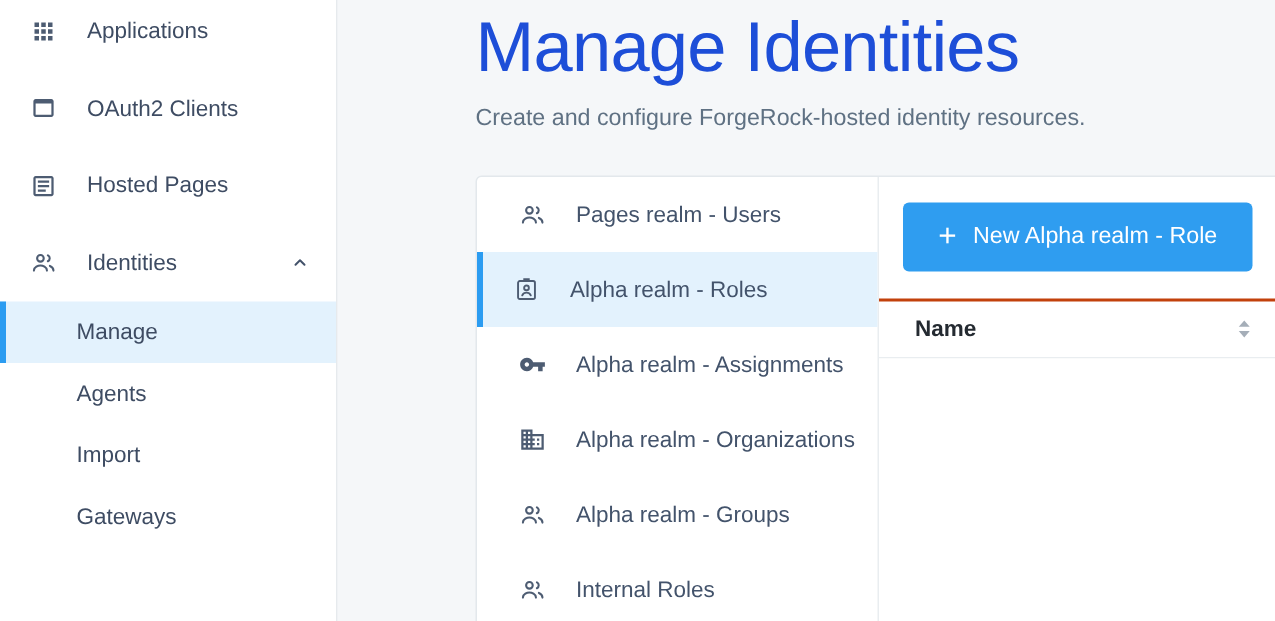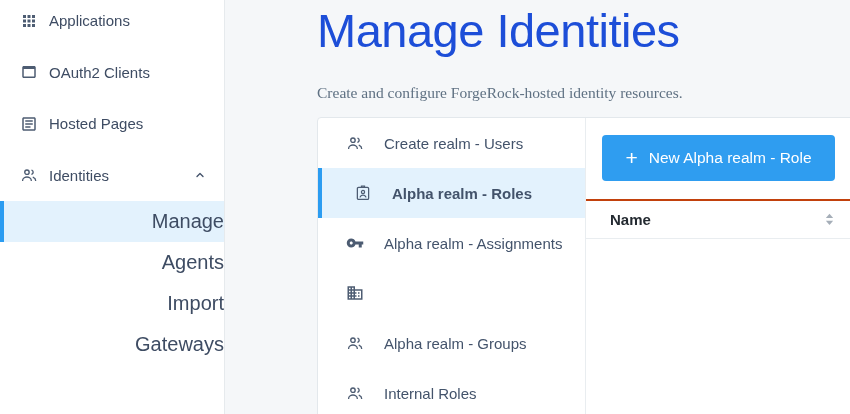--- a/index.html
+++ b/index.html
@@ -16,55 +16,55 @@
     position: absolute; left: 0; top: 0; width: 225px; height: 414px;
     background: #ffffff; border-right: 1px solid #e6eaed; z-index: 2;
   }
   .side-nav { margin-top: -5px; }
   .side-item {
     height: 51.5px; display: flex; align-items: center;
     padding: 0 18px 0 20px; cursor: pointer;
   }
   .side-item .ic { width: 18px; height: 18px; color: #4d5c72; flex: none; }
   .side-item .ic svg { width: 18px; height: 18px; display: block; }
-  .side-label { margin-left: 11px; font-size: 15px; color: #3e4c63; white-space: nowrap; }
+  .side-label { margin-left: 20px; font-size: 15px; color: #3e4c63; white-space: nowrap; }
   .side-chevron { margin-left: auto; color: #44536b; }
   .side-chevron svg { width: 12px; height: 12px; display: block; }
   .side-subitem {
     height: 41px; display: flex; align-items: center;
-    padding-left: 51px; font-size: 20px; color: #3e4c63; cursor: pointer; justify-content: flex-end;
+    padding-left: 51px; font-size: 15px; color: #3e4c63; cursor: pointer;
   }
   .side-subitem.selected {
     background: #e3f2fd; border-left: 4px solid #2b9cf1; padding-left: 47px;
   }
 
   
   .content { position: absolute; left: 225px; top: 0; right: 0; bottom: 0; }
   .page-title {
     position: absolute; left: 92px; top: 3px;
     font-size: 47px; line-height: 56px; font-weight: 300; color: #1d4ed8;
     letter-spacing: -0.5px; white-space: nowrap;
   }
   .page-subtitle {
-    position: absolute; left: 92px; top: 84px;
-    font-size: 15.5px; color: #5f7183; white-space: nowrap; font-family: Liberation Serif, serif;
+    position: absolute; left: 92px; top: 70px;
+    font-size: 15.5px; color: #5f7183; white-space: nowrap;
   }
 
   
   .card {
     position: absolute; left: 92px; top: 117px; right: -2px; bottom: -2px;
     background: #ffffff; border: 1px solid #e3e8ec; border-radius: 4px 0 0 0;
     display: flex; overflow: hidden;
   }
   .res-list { width: 268px; flex: none; border-right: 1px solid #e9edf0; }
   .res-item {
     height: 50px; display: flex; align-items: center;
     padding-left: 28px; cursor: pointer;
   }
-  .res-item.selected { background: #e3f2fd; border-left: 4px solid #2b9cf1; padding-left: 32px; font-weight: bold; }
+  .res-item.selected { background: #e3f2fd; border-left: 4px solid #2b9cf1; padding-left: 20px; }
   .res-item .ic { width: 18px; height: 18px; color: #4d5c72; flex: none; }
   .res-item .ic svg { width: 18px; height: 18px; display: block; }
   .res-label { margin-left: 20px; font-size: 15px; color: #43536b; white-space: nowrap; }
 
   
   .panel { flex: 1; display: flex; flex-direction: column; }
   .btn-primary {
     margin: 17px 16px 0 16px; height: 46px; flex: none;
     background: #2f9df0; border: none; border-radius: 4px;
     color: #ffffff; font-family: inherit; font-size: 15.5px;
@@ -202,21 +202,21 @@
   <section class="card">
 
     <div class="res-list">
 
       <div class="res-item">
         <span class="ic">
             <svg>
               <use href="#i-people"></use>
             </svg>
           </span>
-        <span class="res-label">Create realm - Users</span>
+        <span class="res-label">Pages realm - Users</span>
       </div>
 
       <div class="res-item selected">
         <span class="ic">
             <svg>
               <use href="#i-badge"></use>
             </svg>
           </span>
         <span class="res-label">Alpha realm - Roles</span>
       </div>
@@ -229,20 +229,21 @@
           </span>
         <span class="res-label">Alpha realm - Assignments</span>
       </div>
 
       <div class="res-item">
         <span class="ic">
             <svg>
               <use href="#i-building"></use>
             </svg>
           </span>
+        <span class="res-label">Alpha realm - Organizations</span>
       </div>
 
       <div class="res-item">
         <span class="ic">
             <svg>
               <use href="#i-people"></use>
             </svg>
           </span>
         <span class="res-label">Alpha realm - Groups</span>
       </div>

